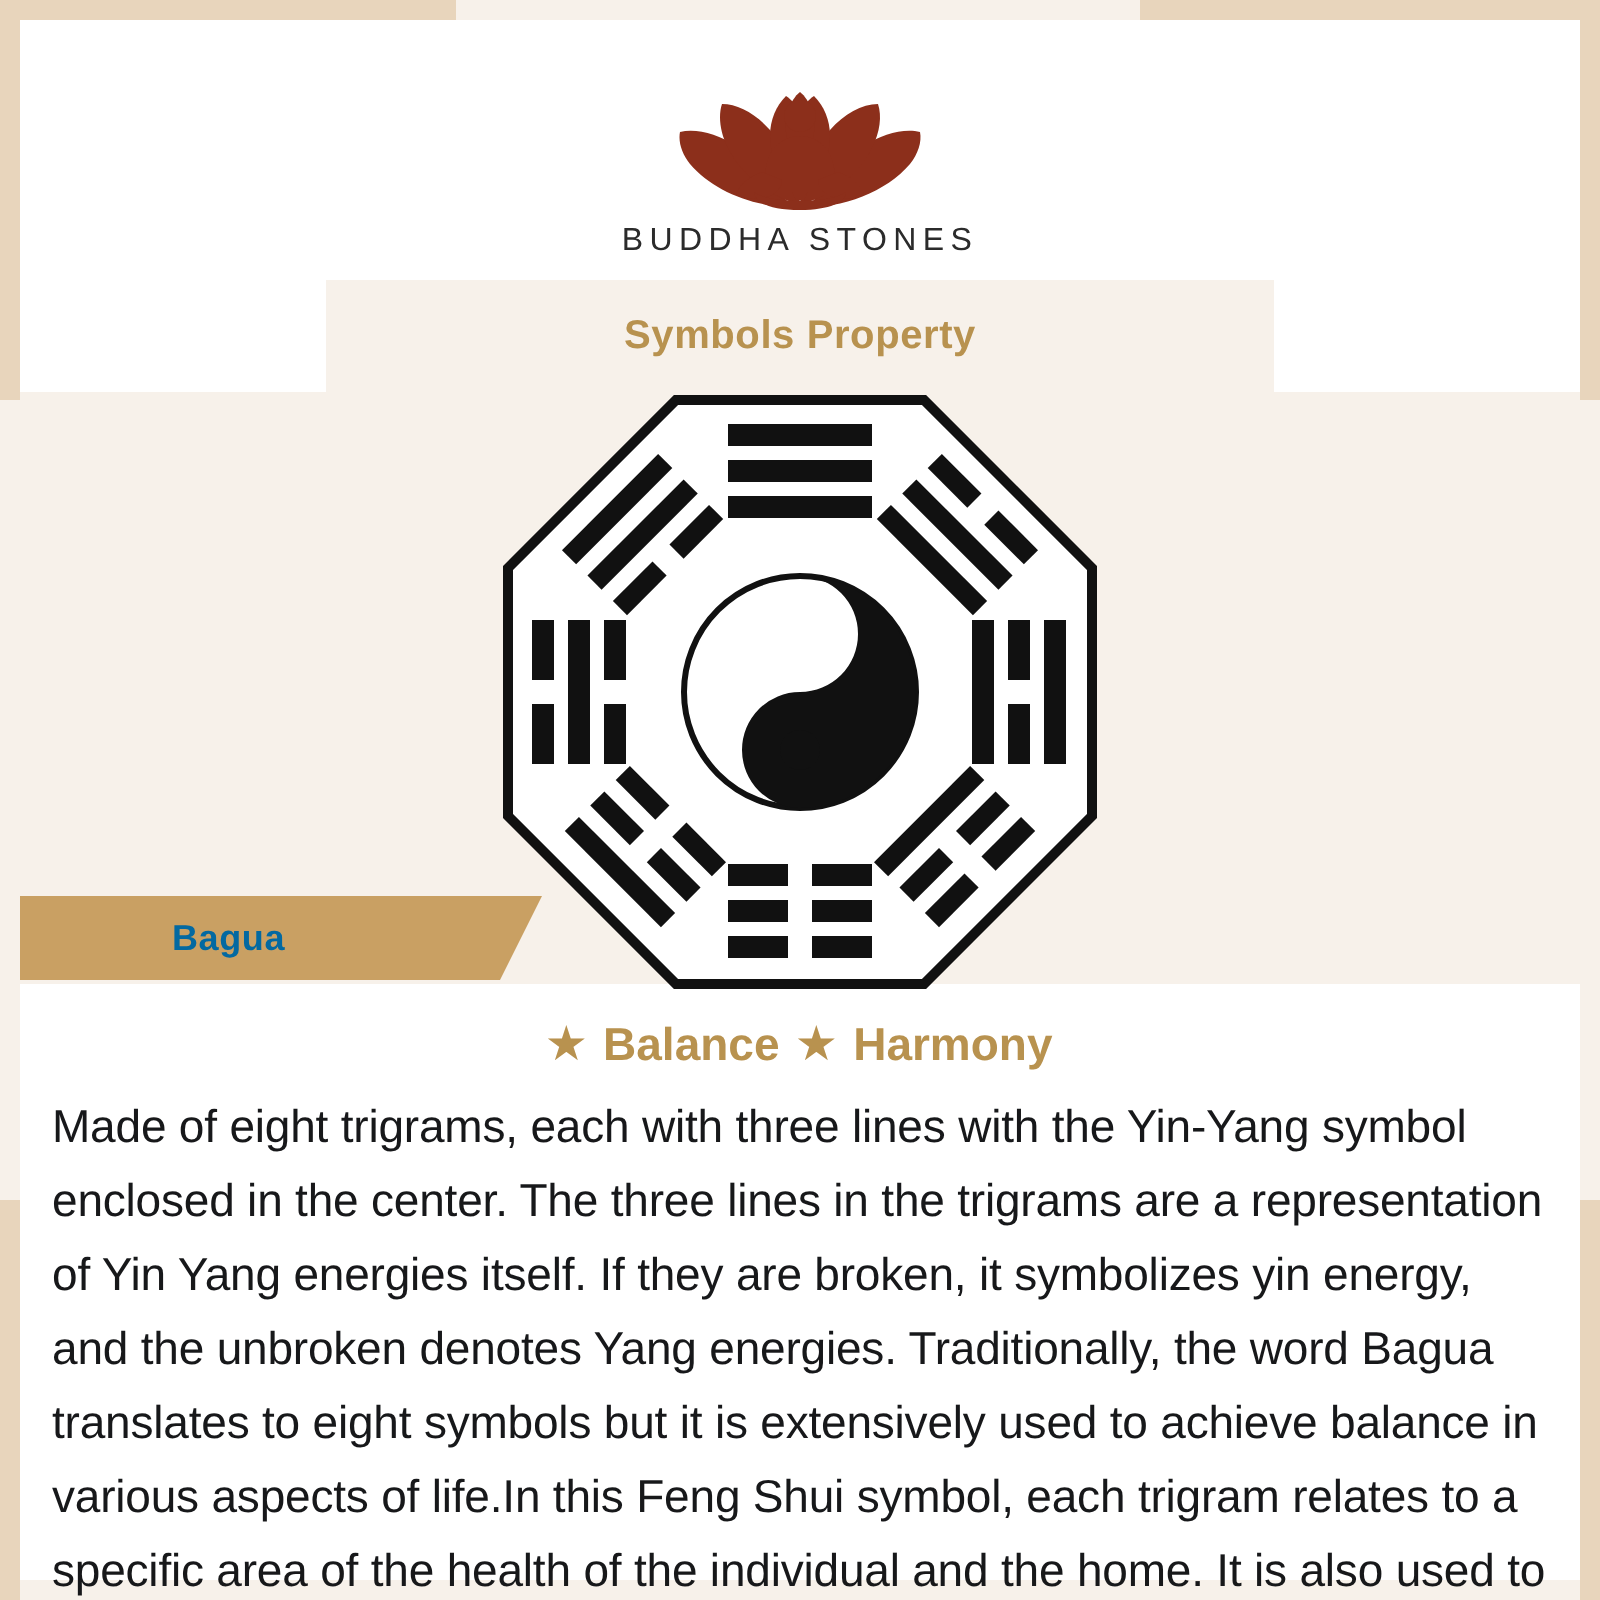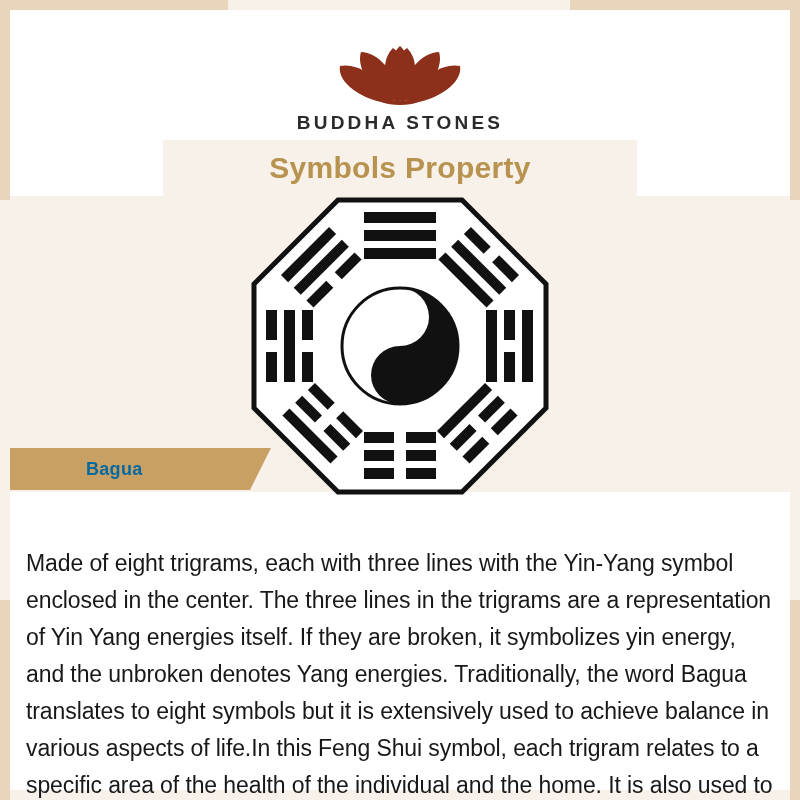--- a/index.html
+++ b/index.html
@@ -55,42 +55,42 @@
     text-align: center;
   }
   .lotus-wrap {
     height: 100px;
     display: flex;
     align-items: center;
     justify-content: center;
   }
   .brand-name {
     font-family: "Liberation Sans", sans-serif;
-    font-size: 19px;
-    font-weight: bold;
+    font-size: 16px;
+    font-weight: normal;
     letter-spacing: 3.2px;
     color: #2b2b2b;
     margin-top: -4px;
   }
 
   
   .title-banner {
     position: absolute;
     left: 163px;
     top: 140px;
     width: 474px;
     height: 56px;
     background: #f7f1ea;
     display: flex;
     align-items: center;
     justify-content: center;
   }
   .title-text {
     font-family: "Liberation Sans", sans-serif;
-    font-size: 30px;
+    font-size: 20px;
     font-weight: bold;
     color: #b8924f;
     letter-spacing: 0.3px;
   }
 
   
   .bagua-area {
     position: absolute;
     left: 0;
     top: 196px;
@@ -280,16 +280,19 @@
         <path d="M0,-58 A58,58 0 0,1 0,58 A29,29 0 0,1 0,0 A29,29 0 0,0 0,-58 Z" fill="#111111"></path>
         <circle cx="0" cy="-29" r="10" fill="#ffffff"></circle>
         <circle cx="0" cy="29" r="10" fill="#111111"></circle>
       </g>
     </svg>
   </div>
 
   <div class="label-tag"></div>
   <div class="label-text">Bagua</div>
 
+  <div class="keywords">
+    <span class="star">★</span><span class="kw-gap"></span><span>Balance</span><span class="kw-gap"></span><span class="star">★</span><span class="kw-gap"></span><span>Harmony</span>
+  </div>
 
   <div class="body-text">Made of eight trigrams, each with three lines with the Yin-Yang symbol enclosed in the center. The three lines in the trigrams are a representation of Yin Yang energies itself. If they are broken, it symbolizes yin energy, and the unbroken denotes Yang energies. Traditionally, the word Bagua translates to eight symbols but it is extensively used to achieve balance in various aspects of life.In this Feng Shui symbol, each trigram relates to a specific area of the health of the individual and the home. It is also used to attain balance in Astronomy, Astrology, Geography, Anatomy and the family.</div>
 
 </div>
 
 </body></html>

